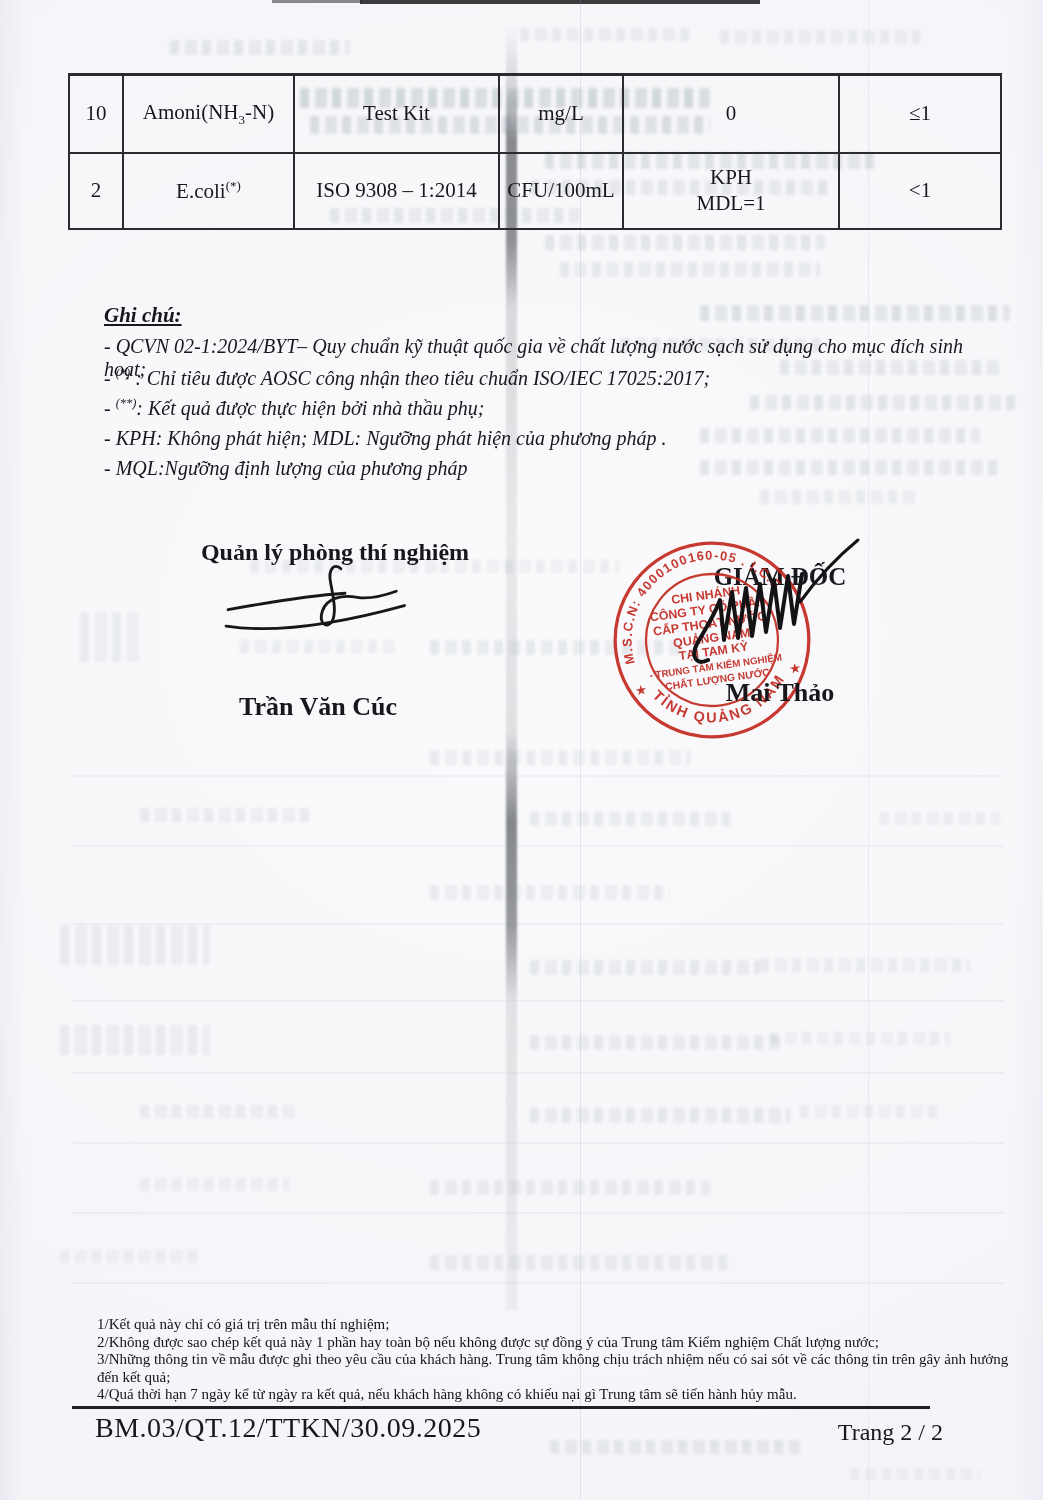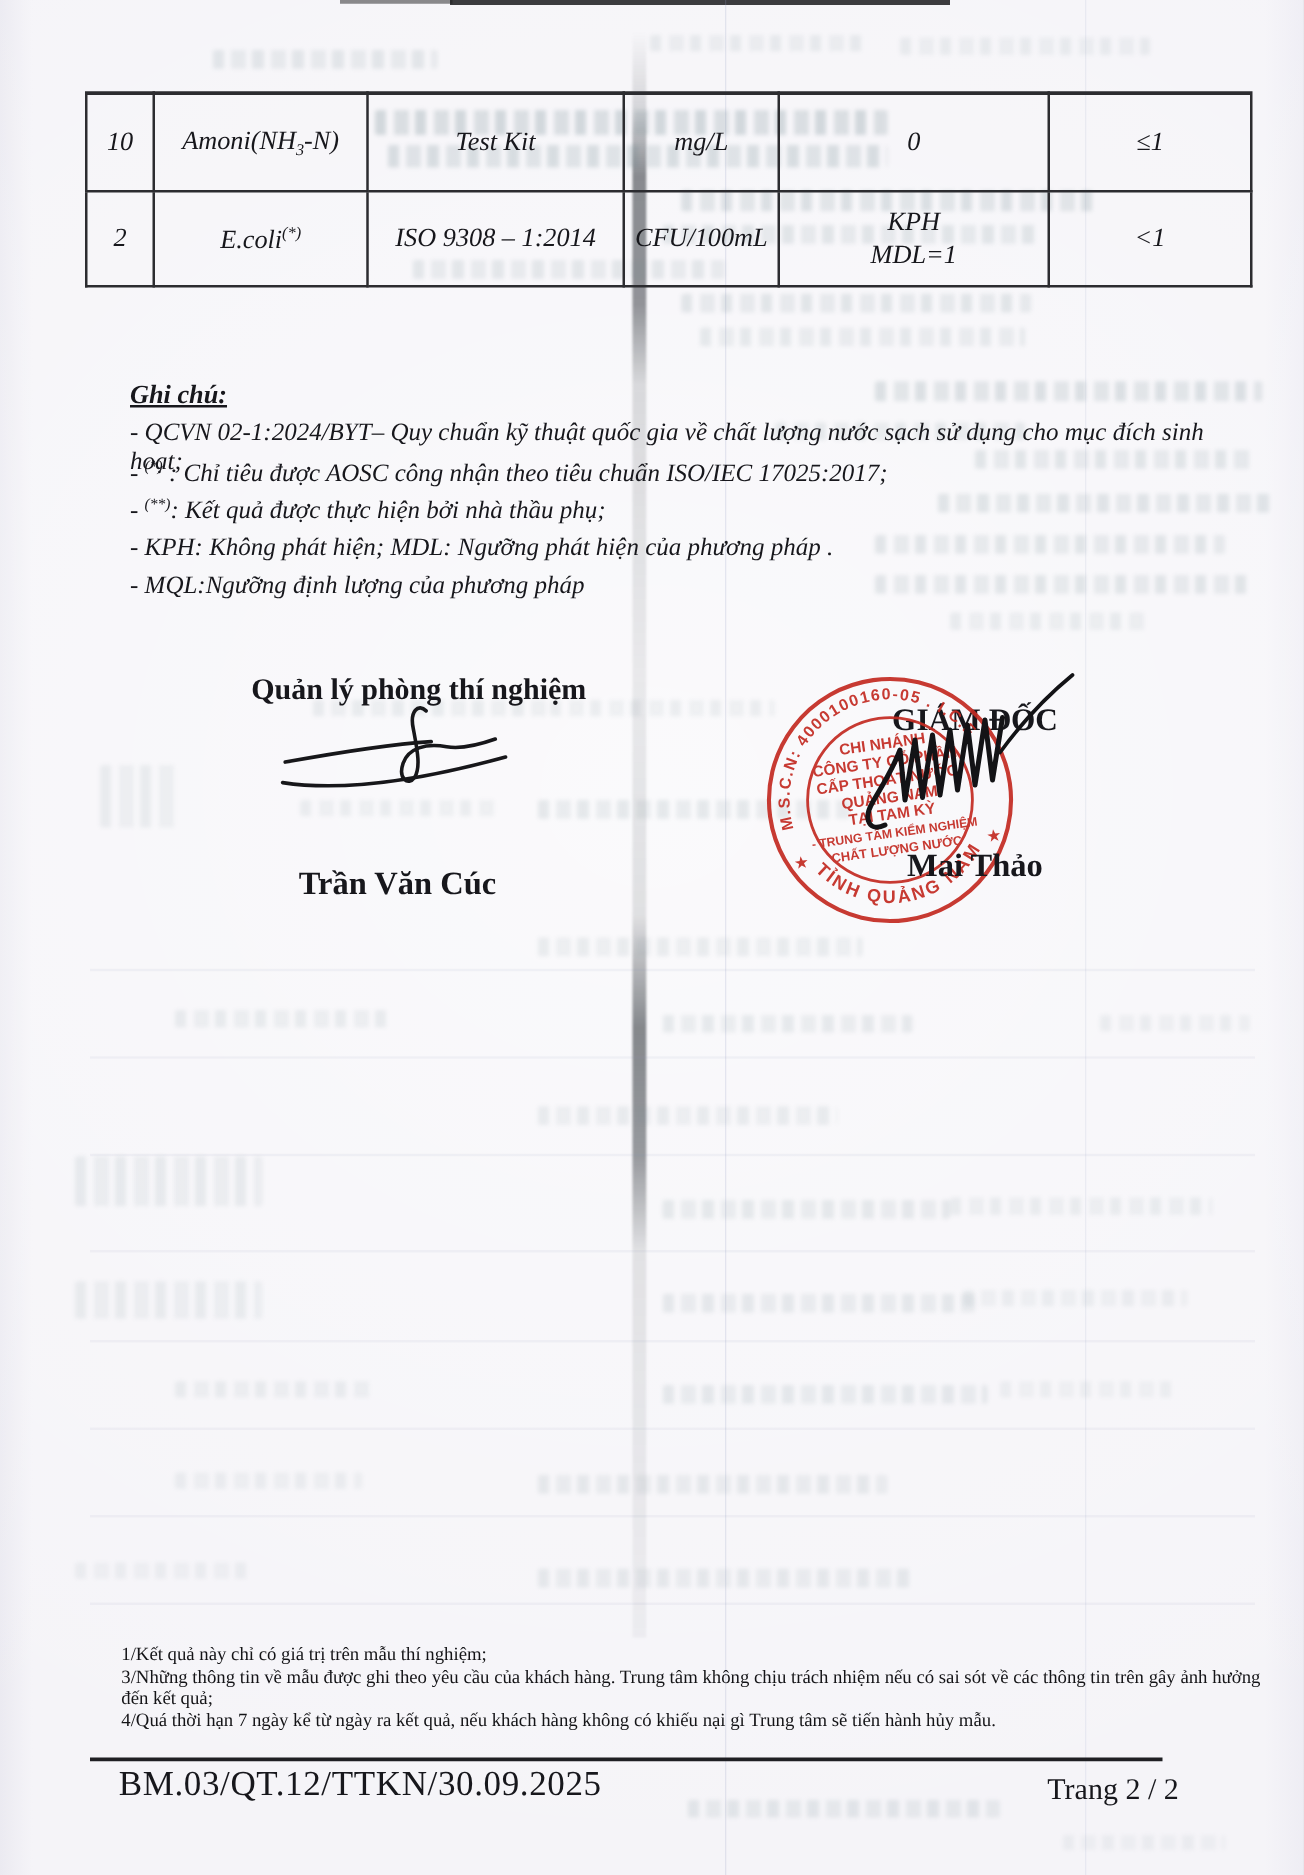--- a/index.html
+++ b/index.html
@@ -19,21 +19,21 @@
   .streak{position:absolute;left:506px;top:25px;width:11px;height:1285px;filter:blur(1px);
     background:linear-gradient(180deg,
       rgba(90,95,100,0) 0%, rgba(90,95,100,.22) 5%, rgba(62,66,72,.6) 9%,
       rgba(62,66,72,.55) 17%, rgba(90,95,100,.2) 22%, rgba(90,95,100,.1) 40%,
       rgba(90,95,100,.16) 55%, rgba(55,60,66,.6) 62%, rgba(55,60,66,.5) 70%,
       rgba(90,95,100,.14) 76%, rgba(90,95,100,.06) 100%);}
   .topedge{position:absolute;background:#1b1b1e;}
   
   table.results{position:absolute;left:68px;top:73px;width:932px;border-collapse:collapse;table-layout:fixed;}
   table.results td{border:2px solid #2c2c30;text-align:center;vertical-align:middle;
-    font-size:21px;line-height:1.22;padding:2px 4px;font-style:italic;}
+    font-size:21px;line-height:1.22;padding:2px 4px;}
   table.results{border:2.5px solid #2c2c30;border-top-width:3.5px;}
   tr.r1 td{height:72px;} tr.r2 td{height:71px;} tr.r3 td{height:70px;}
   td .l2{display:block;}
   sup{font-size:.62em;} sub{font-size:.62em;}
   
   .notes{position:absolute;left:104px;top:303px;width:900px;font-style:italic;font-size:20px;}
   .notes .head{font-weight:bold;text-decoration:underline;font-size:21px;margin-bottom:7px;}
   .notes .nline{height:30.5px;}
   
   .sigtitle{position:absolute;text-align:center;font-weight:bold;font-size:24px;line-height:1.18;margin-top:48px;}
@@ -197,20 +197,21 @@
   <svg class="sigsvg" style="left:670px;top:532px;z-index:3;" width="200" height="140" viewBox="0 0 200 140">
     <g fill="none" stroke="#131316" stroke-width="4" stroke-linecap="round" stroke-linejoin="round">
       <path d="M 38,128 C 26,134 20,124 28,110 C 36,96 44,84 50,68 L 54,108 L 62,60 L 68,106 L 76,56 L 82,104 L 90,52 L 96,100 L 104,48 L 110,96 L 118,44 L 124,92 L 132,42"></path>
       <path d="M 130,70 C 146,48 166,26 188,8" stroke-width="3"></path>
     </g>
   </svg>
   <div class="signame" style="left:640px;top:678px;width:280px;">Mai Thảo</div>
 
   <div class="disclaimers">
     <div>1/Kết quả này chỉ có giá trị trên mẫu thí nghiệm;</div>
+    <div>2/Không được sao chép kết quả này 1 phần hay toàn bộ nếu không được sự đồng ý của Trung tâm Kiểm nghiệm Chất lượng nước;</div>
     <div>3/Những thông tin về mẫu được ghi theo yêu cầu của khách hàng. Trung tâm không chịu trách nhiệm nếu có sai sót về các thông tin trên gây ảnh hưởng đến kết quả;</div>
     <div>4/Quá thời hạn 7 ngày kể từ ngày ra kết quả, nếu khách hàng không có khiếu nại gì Trung tâm sẽ tiến hành hủy mẫu.</div>
   </div>
   <div class="rule"></div>
   <div class="formcode">BM.03/QT.12/TTKN/30.09.2025</div>
   <div class="pagelabel">Trang 2 / 2</div>
 
 </div>
 
 </body></html>

